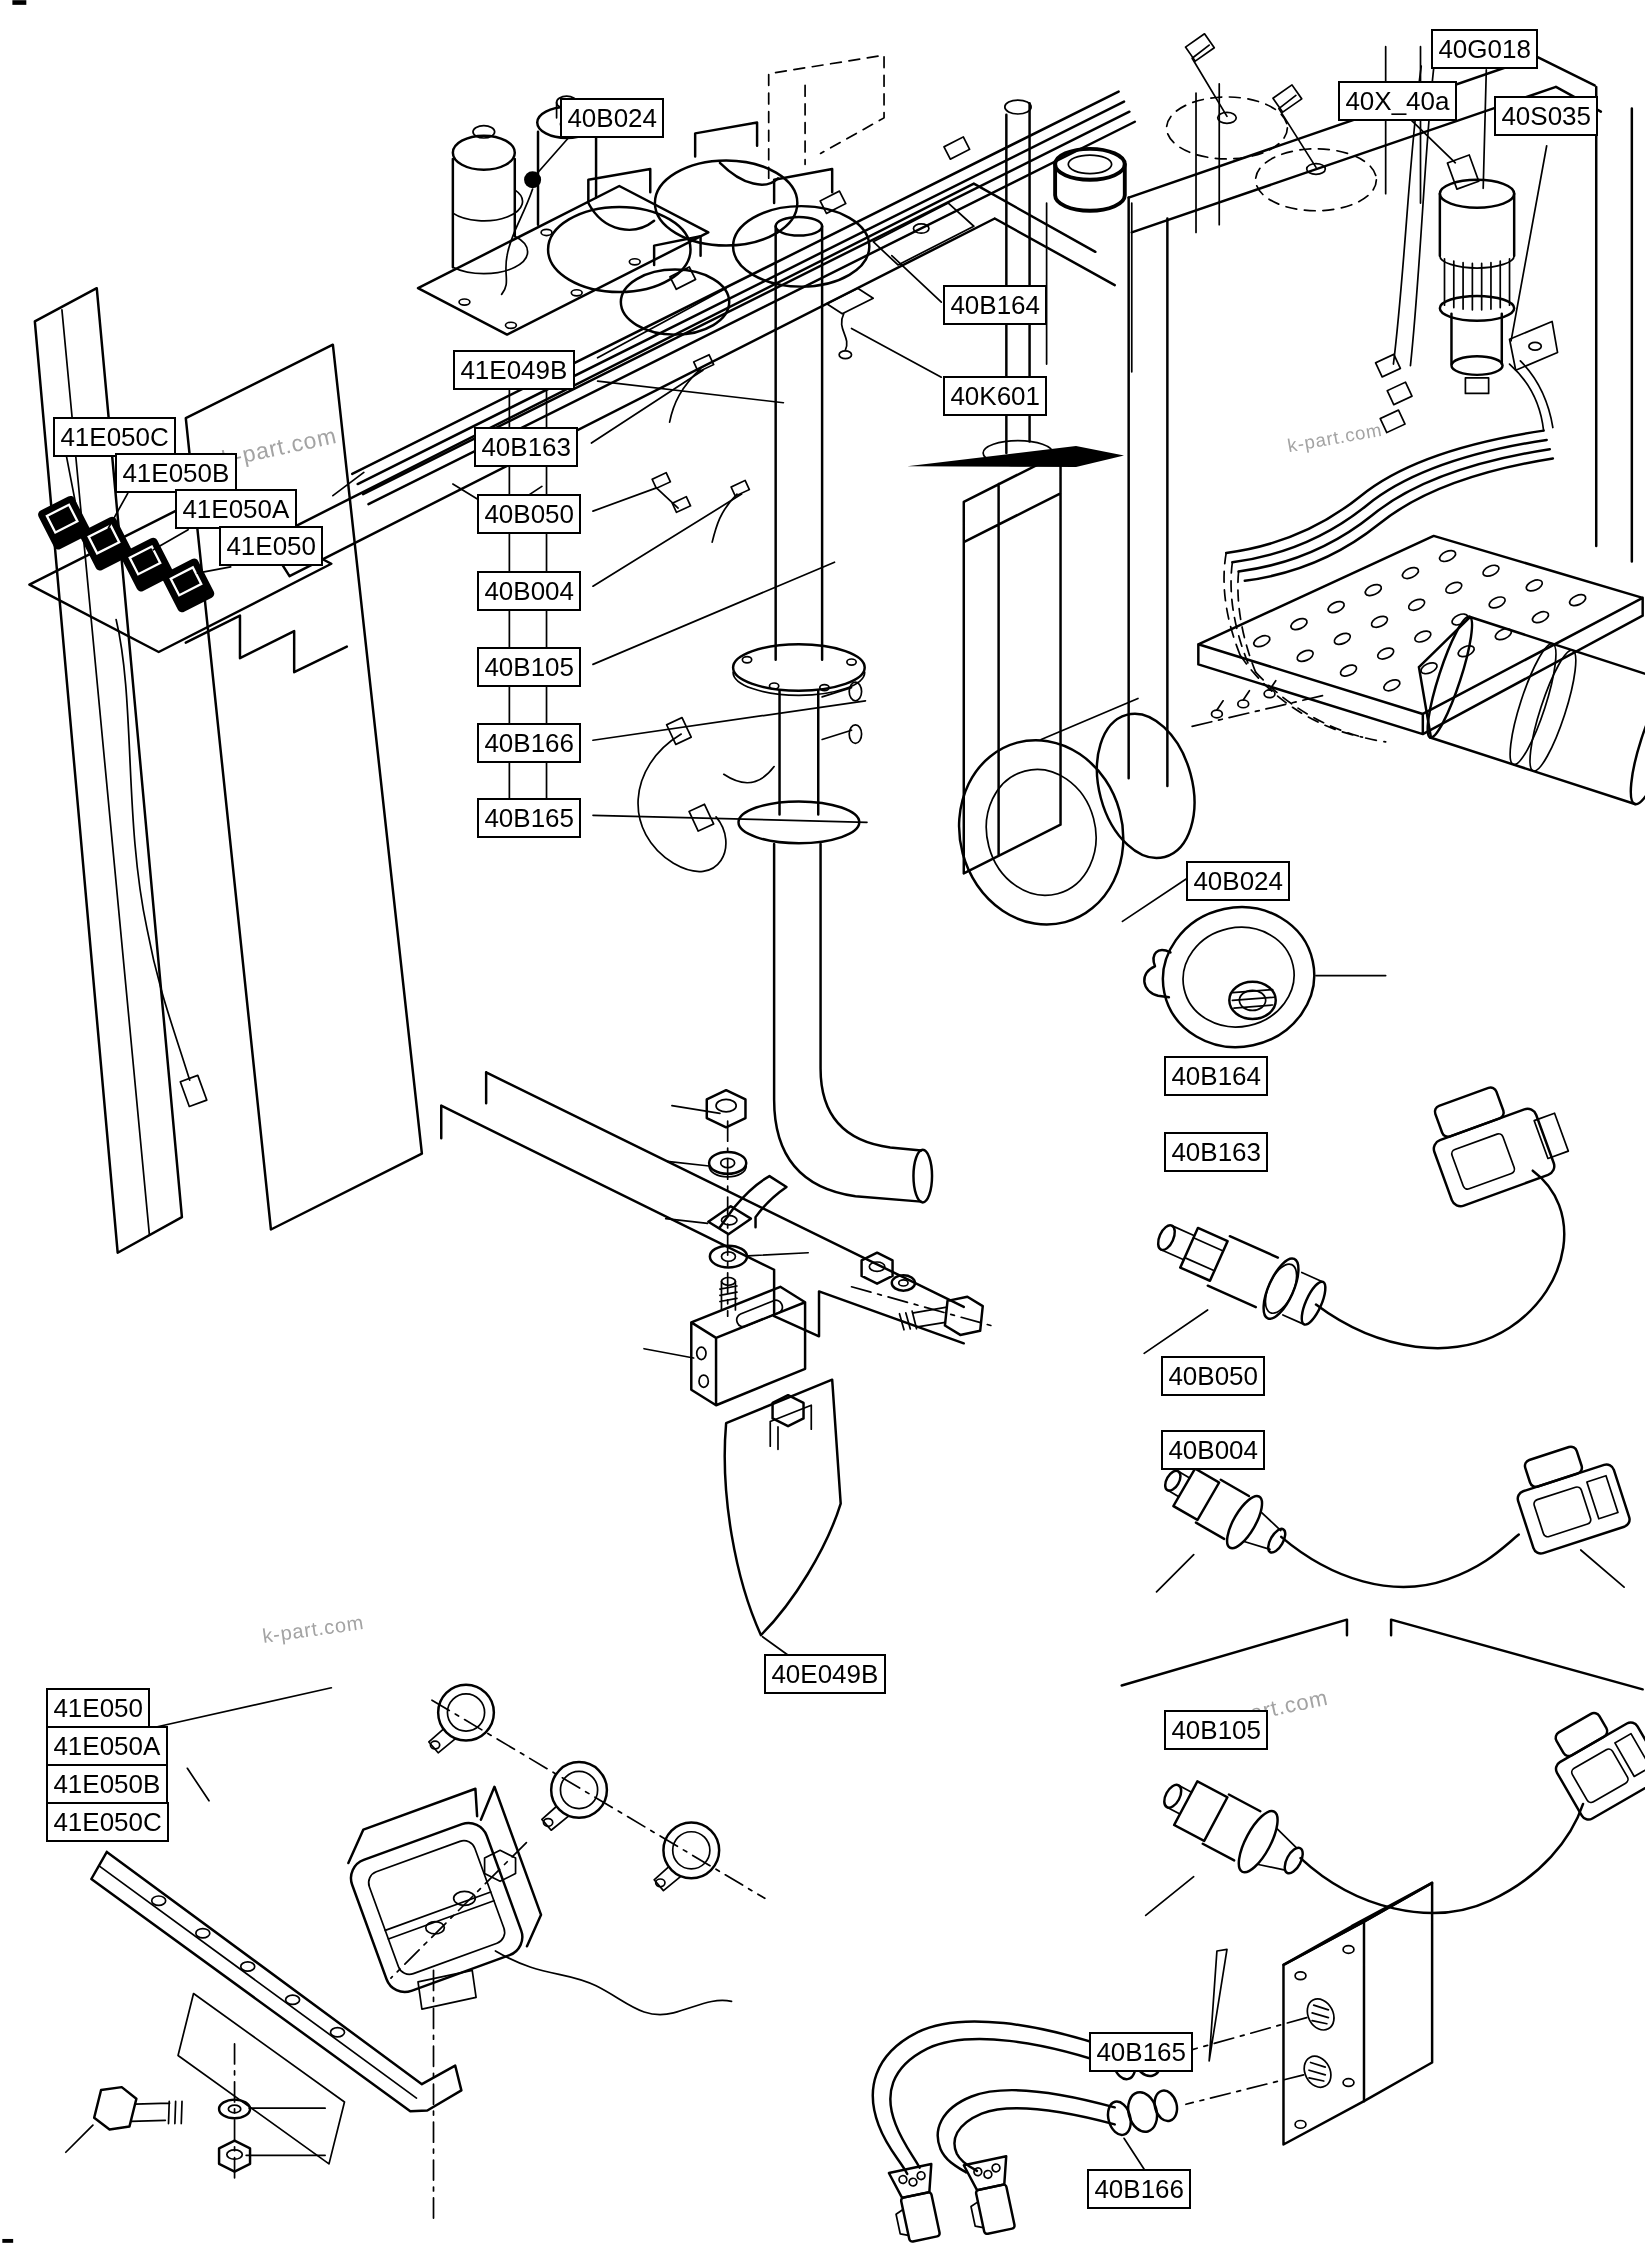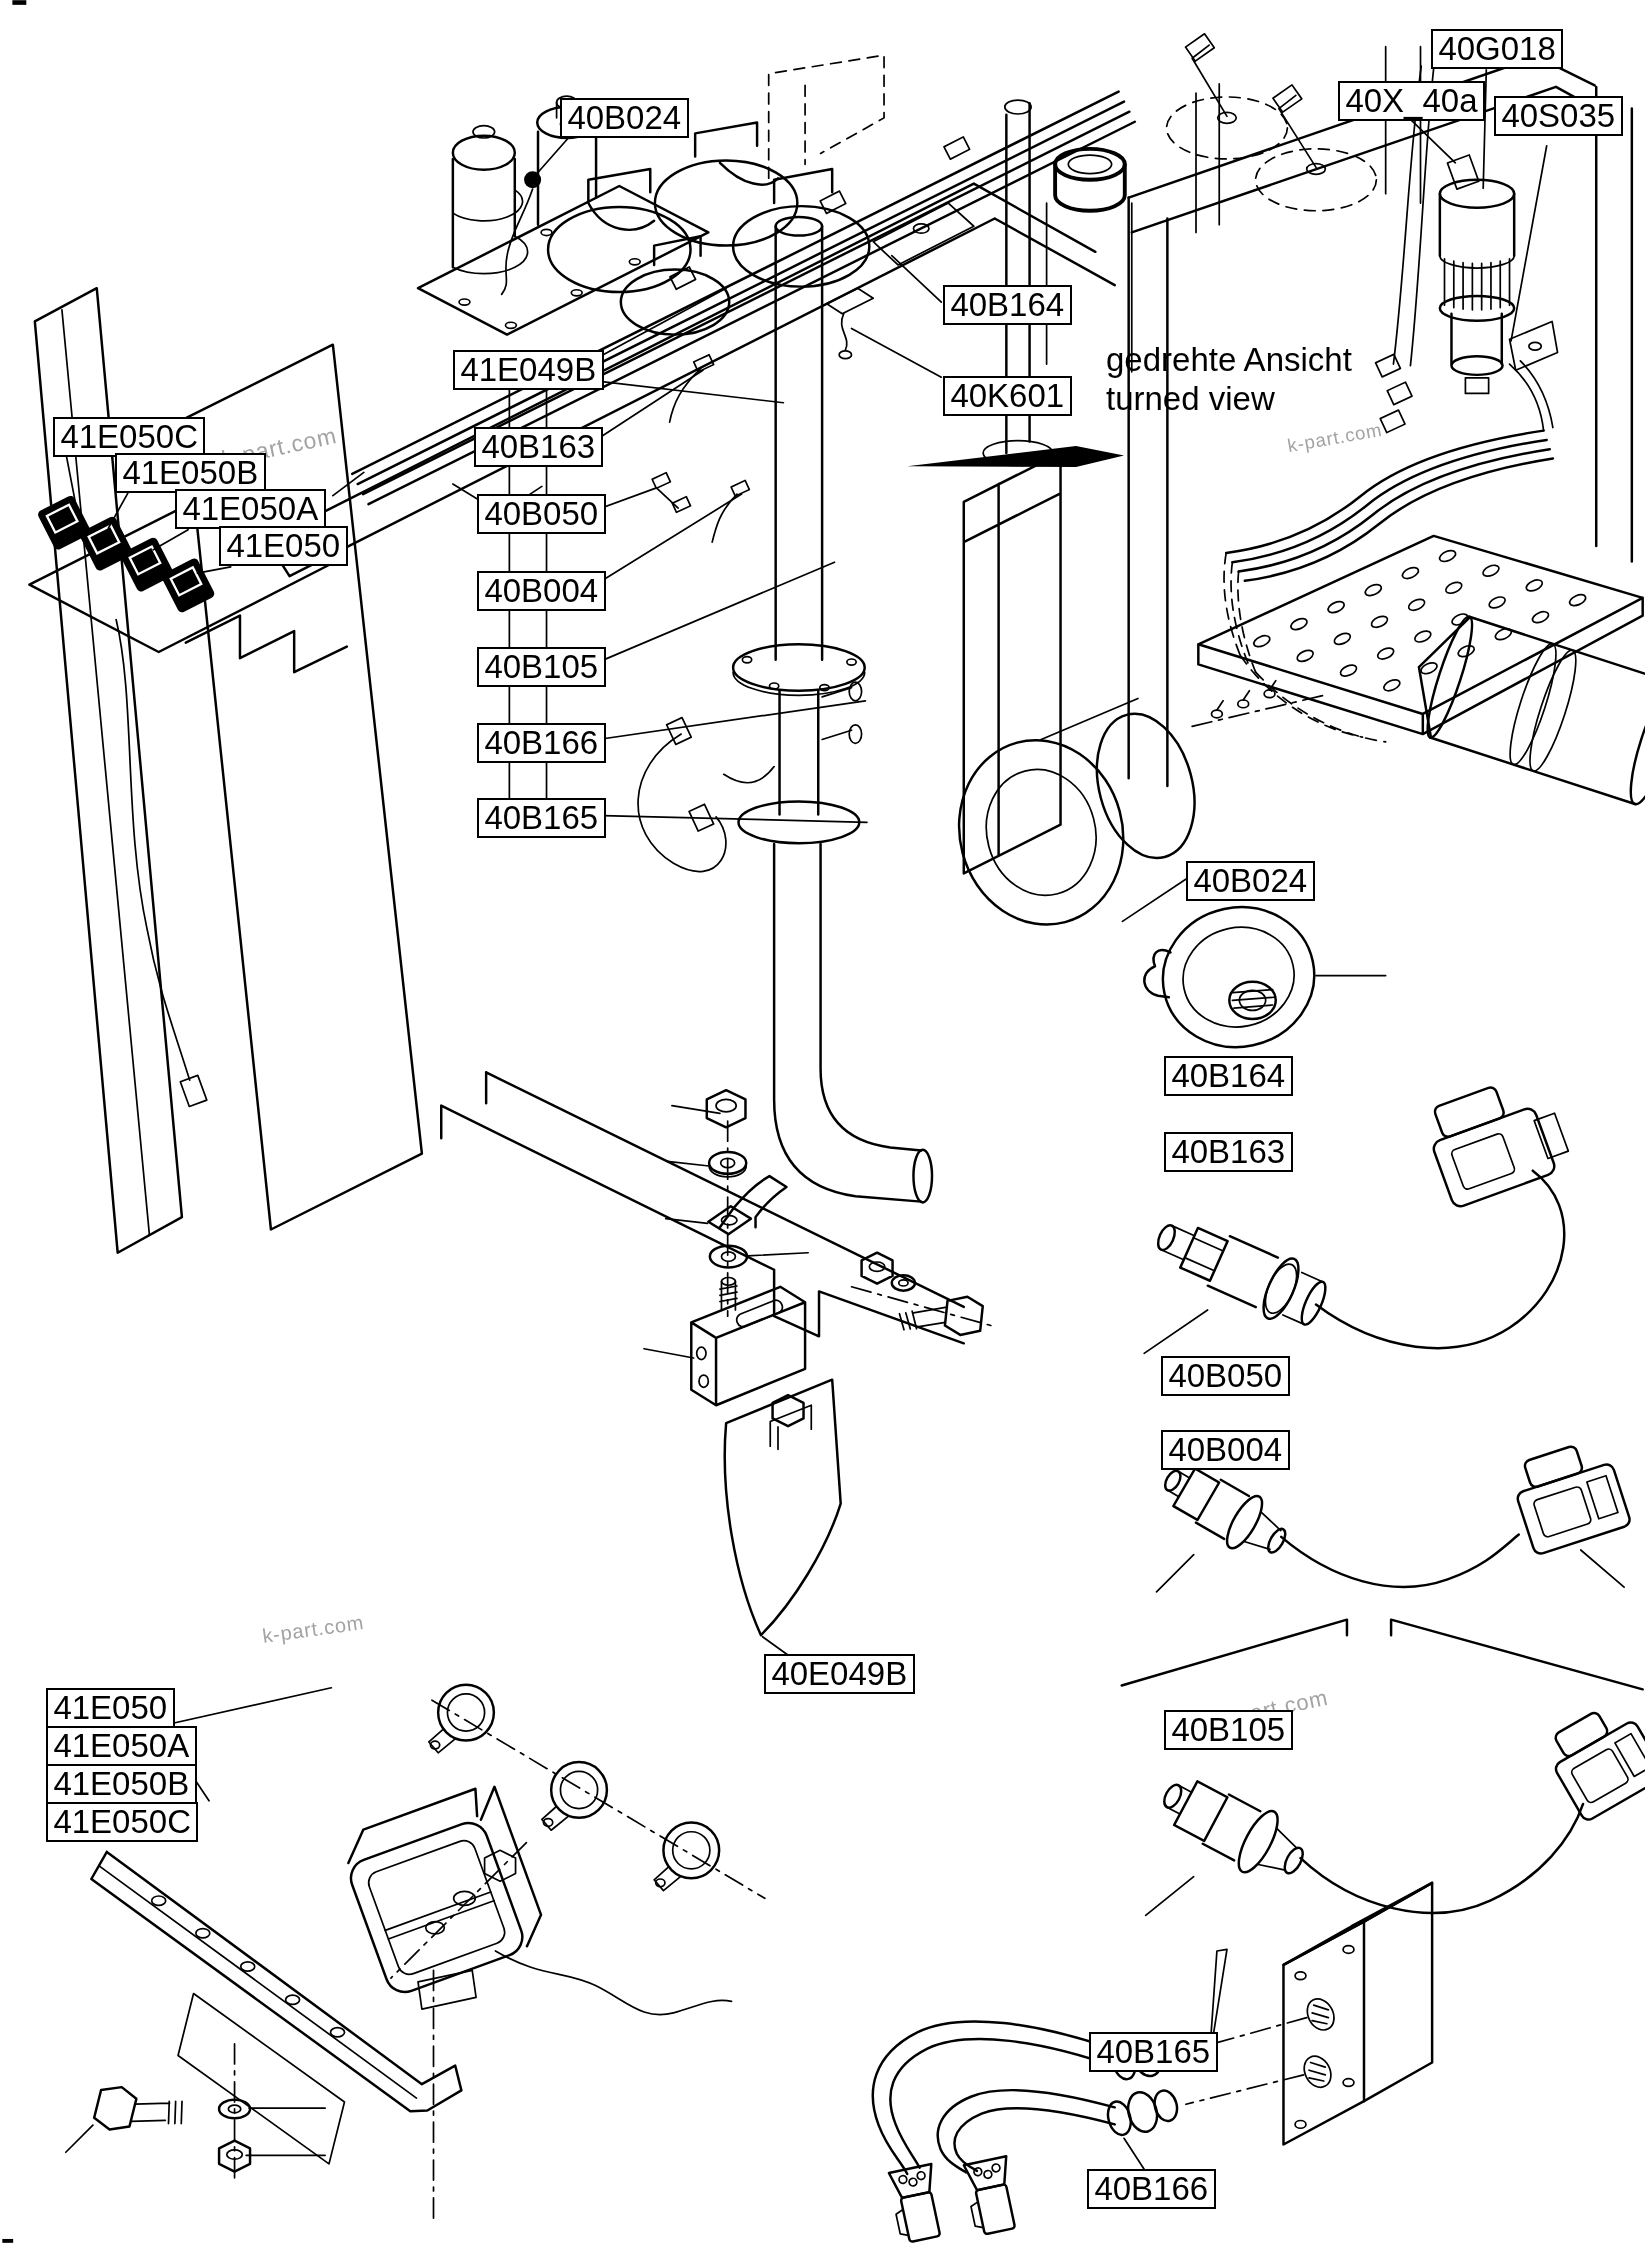--- a/index.html
+++ b/index.html
@@ -1,21 +1,21 @@
 <!DOCTYPE html>
 <html style="font-size:12.4px"><head>
 <meta charset="utf-8">
 <style>
   html,body{margin:0;padding:0;}
   body{width:1645px;height:2250px;background:#ffffff;position:relative;overflow:hidden;
        font-family:"Liberation Sans",sans-serif;}
   #stage{position:absolute;left:0;top:0;width:1645px;height:2250px;}
   #art{position:absolute;left:0;top:0;z-index:1;}
   .plabel{position:absolute;border:2.3px solid #000;background:#fff;padding:0 5.4px;
-          font-size:33px;line-height:36px;white-space:nowrap;color:#000;z-index:5;}
+          font-size:26px;line-height:36px;white-space:nowrap;color:#000;z-index:5;}
   .note{position:absolute;color:#000;font-size:33px;line-height:1.18;z-index:4;white-space:nowrap;}
   .wm{position:absolute;color:#a3a3a3;z-index:2;font-size:22px;letter-spacing:0.8px;white-space:nowrap;}
   svg *{vector-effect:none;}
   .s2{stroke:#000;stroke-width:2.2;fill:none;stroke-linecap:round;stroke-linejoin:round;}
   .s3{stroke:#000;stroke-width:3.2;fill:none;stroke-linecap:round;stroke-linejoin:round;}
   .s5{stroke:#000;stroke-width:5;fill:none;stroke-linecap:round;stroke-linejoin:round;}
   .fillb{fill:#000;stroke:none;}
   .dash{stroke-dasharray:14 10;}
   .dashdot{stroke-dasharray:26 9 5 9;}
 </style>
@@ -542,24 +542,20 @@
 <div class="plabel" style="left:1161px;top:1430px">40B004</div>
 <div class="plabel" style="left:1164px;top:1710px">40B105</div>
 <div class="plabel" style="left:1089px;top:2032px">40B165</div>
 <div class="plabel" style="left:1087px;top:2169px">40B166</div>
 <div class="plabel" style="left:764px;top:1654px">40E049B</div>
 <div class="plabel" style="left:46px;top:1688px">41E050</div>
 <div class="plabel" style="left:46px;top:1726px">41E050A</div>
 <div class="plabel" style="left:46px;top:1764px">41E050B</div>
 <div class="plabel" style="left:46px;top:1802px">41E050C</div>
 
-<div class="note" style="left:1106px;top:341px">
-  <div>gedrehte Ansicht</div>
-  <div>turned view</div>
-</div>
 
 <div class="wm" style="left:221px;top:434px;transform:rotate(-12deg);font-size:23px">k-part.com</div>
 <div class="wm" style="left:1287px;top:427px;transform:rotate(-10deg);font-size:18.6px">k-part.com</div>
 <div class="wm" style="left:262px;top:1618px;transform:rotate(-8deg);font-size:20px">k-part.com</div>
 <div class="wm" style="left:1217px;top:1696px;transform:rotate(-12deg);font-size:22px">k-part.com</div>
 
 </div>
 
 
 </body></html>

